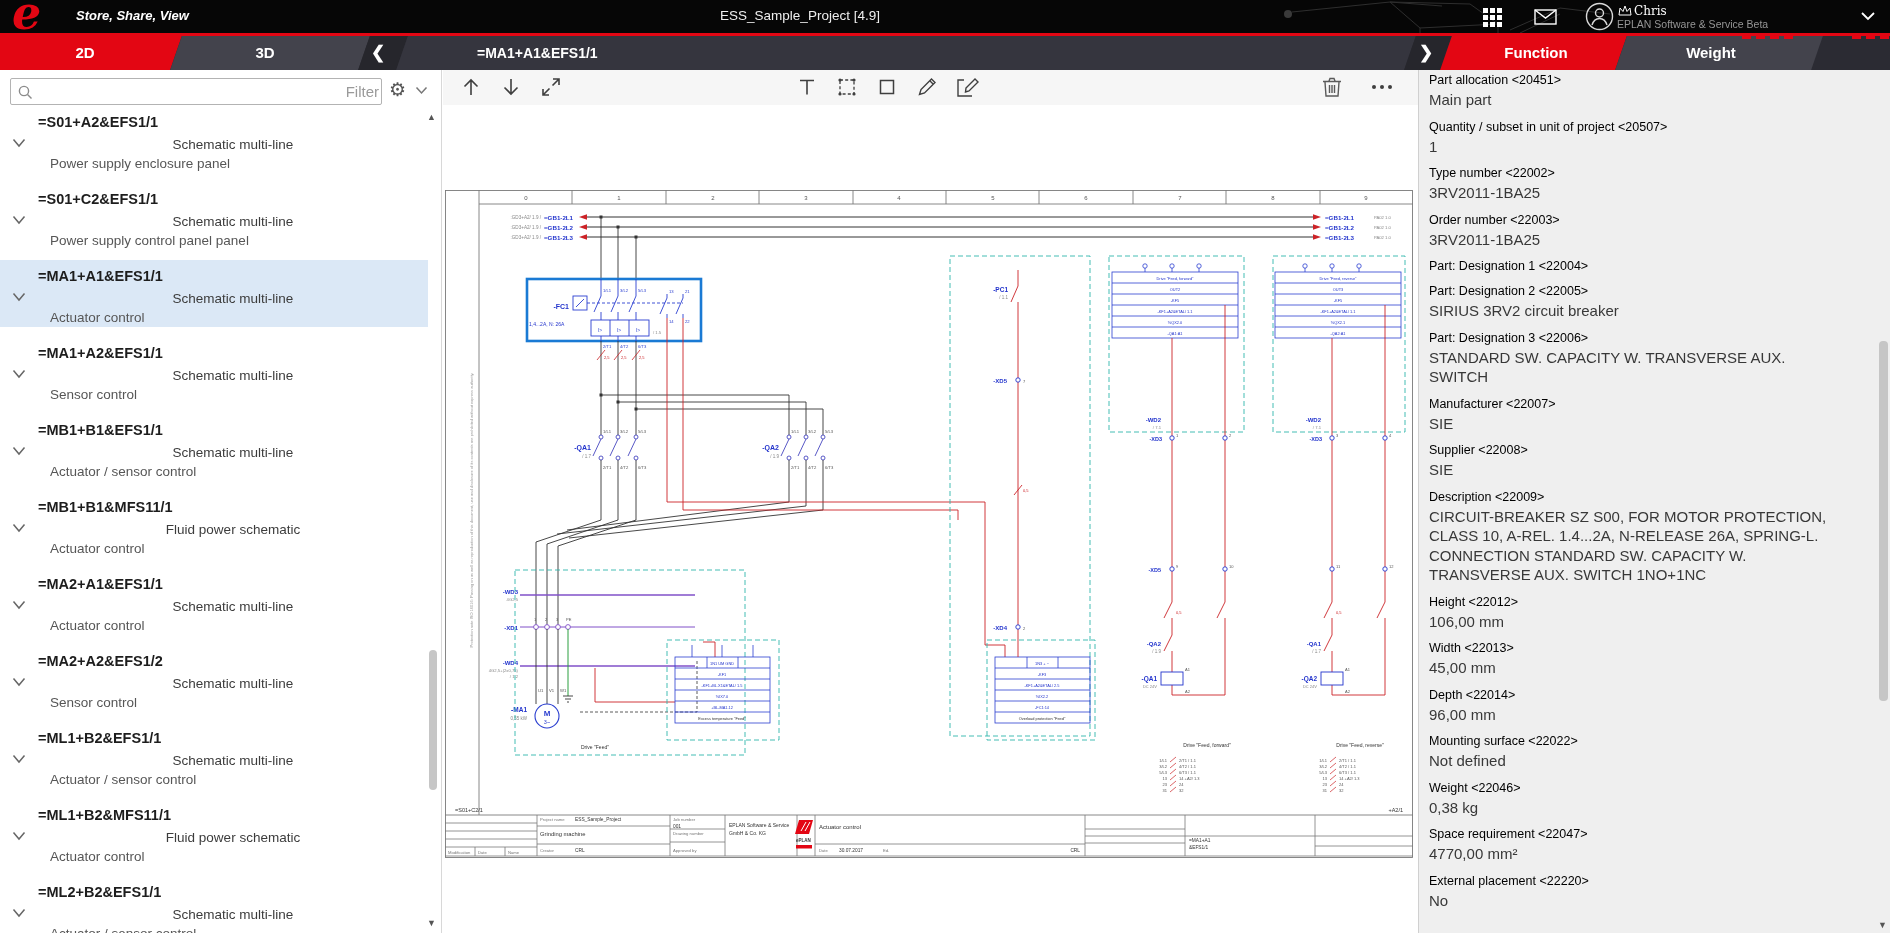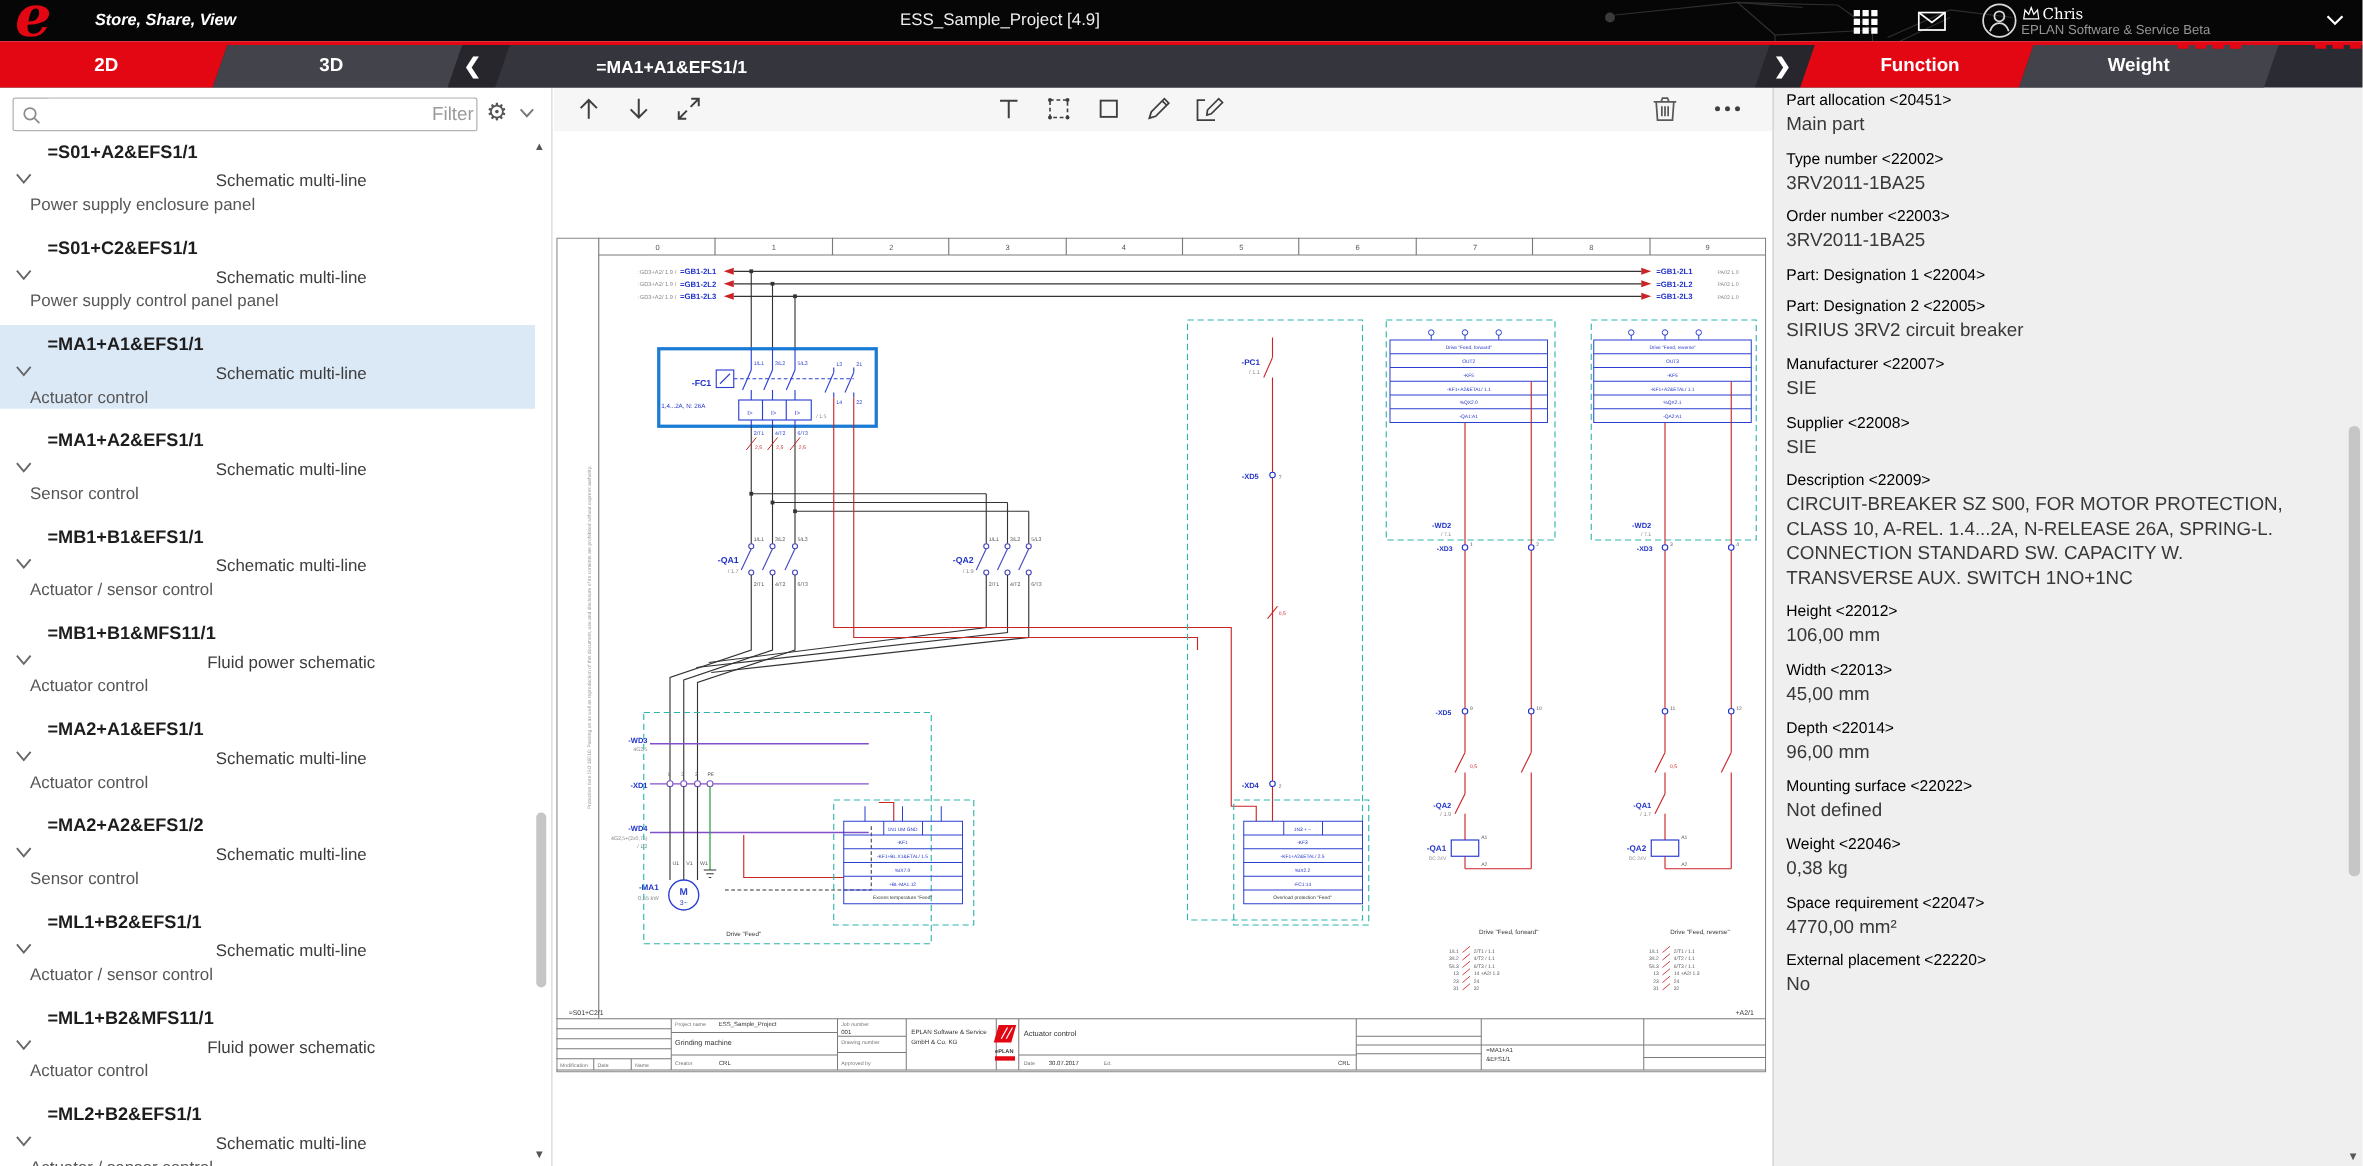--- a/index.html
+++ b/index.html
@@ -33,21 +33,21 @@
              border-right:1px solid #d8d8d8; z-index:10; }
   #filter-box { position:absolute; left:10px; top:8px; width:372px; height:27px;
                 border:1px solid #b3b3b3; border-radius:2px; background:#fff; }
   #filter-box input { position:absolute; left:28px; top:0; width:340px; height:25px; border:none; outline:none;
                       font-size:15px; color:#444; font-family:"Liberation Sans",sans-serif;text-align:right; }
   #filter-box input::placeholder { color:#9a9a9a; }
   .side-item { position:absolute; left:0; width:428px; padding:5px 0 0 0; }
   .side-item.sel { background:#dbe8f6; }
   .si-title { padding-left:38px; font-weight:bold; font-size:14.5px; color:#1d1d1d; line-height:22px; }
   .si-row2 { position:relative; padding-left:38px; font-size:13.5px; color:#3c3c3c; line-height:19px; margin-top:2px;text-align:center;}
-  .si-desc { padding-left:24px; font-size:13.5px; color:#565656; line-height:19px; }
+  .si-desc { padding-left:50px; font-size:13.5px; color:#565656; line-height:19px; }
   .si-chev { position:absolute; left:12px; top:3px; }
   .sb-arrow { position:absolute; font-size:9px; color:#555; z-index:12; }
   .sb-thumb { position:absolute; background:#c6c6c6; border-radius:4px; z-index:12; }
 
   
   #canvas { position:absolute; left:443px; top:70px; width:975px; height:863px; background:#fff; }
   #toolbar { position:absolute; left:0; top:0; width:975px; height:35px; background:#f6f6f6; }
   .tbtn { position:absolute; top:4px; width:28px; height:28px; background:none; border:none; cursor:pointer; }
   #sheet-wrap { position:absolute; left:2px; top:120px; width:968px; height:668px; }
 
@@ -896,33 +896,42 @@
   </div>
 </div>
 
 <div id="panel">
   <div id="fields">
     <div>
         <div class="pf-label">Part allocation &lt;20451&gt;</div>
         <div class="pf-value">Main part</div>
       </div>
     <div>
+        <div class="pf-label">Quantity / subset in unit of project &lt;20507&gt;</div>
+        <div class="pf-value">1</div>
+      </div>
+    <div>
         <div class="pf-label">Type number &lt;22002&gt;</div>
         <div class="pf-value">3RV2011-1BA25</div>
       </div>
     <div>
         <div class="pf-label">Order number &lt;22003&gt;</div>
         <div class="pf-value">3RV2011-1BA25</div>
       </div>
     <div>
         <div class="pf-label">Part: Designation 1 &lt;22004&gt;</div>
       </div>
     <div>
         <div class="pf-label">Part: Designation 2 &lt;22005&gt;</div>
         <div class="pf-value">SIRIUS 3RV2 circuit breaker</div>
+      </div>
+    <div>
+        <div class="pf-label">Part: Designation 3 &lt;22006&gt;</div>
+        <div class="pf-value">STANDARD SW. CAPACITY W. TRANSVERSE AUX.
+SWITCH</div>
       </div>
     <div>
         <div class="pf-label">Manufacturer &lt;22007&gt;</div>
         <div class="pf-value">SIE</div>
       </div>
     <div>
         <div class="pf-label">Supplier &lt;22008&gt;</div>
         <div class="pf-value">SIE</div>
       </div>
     <div>

